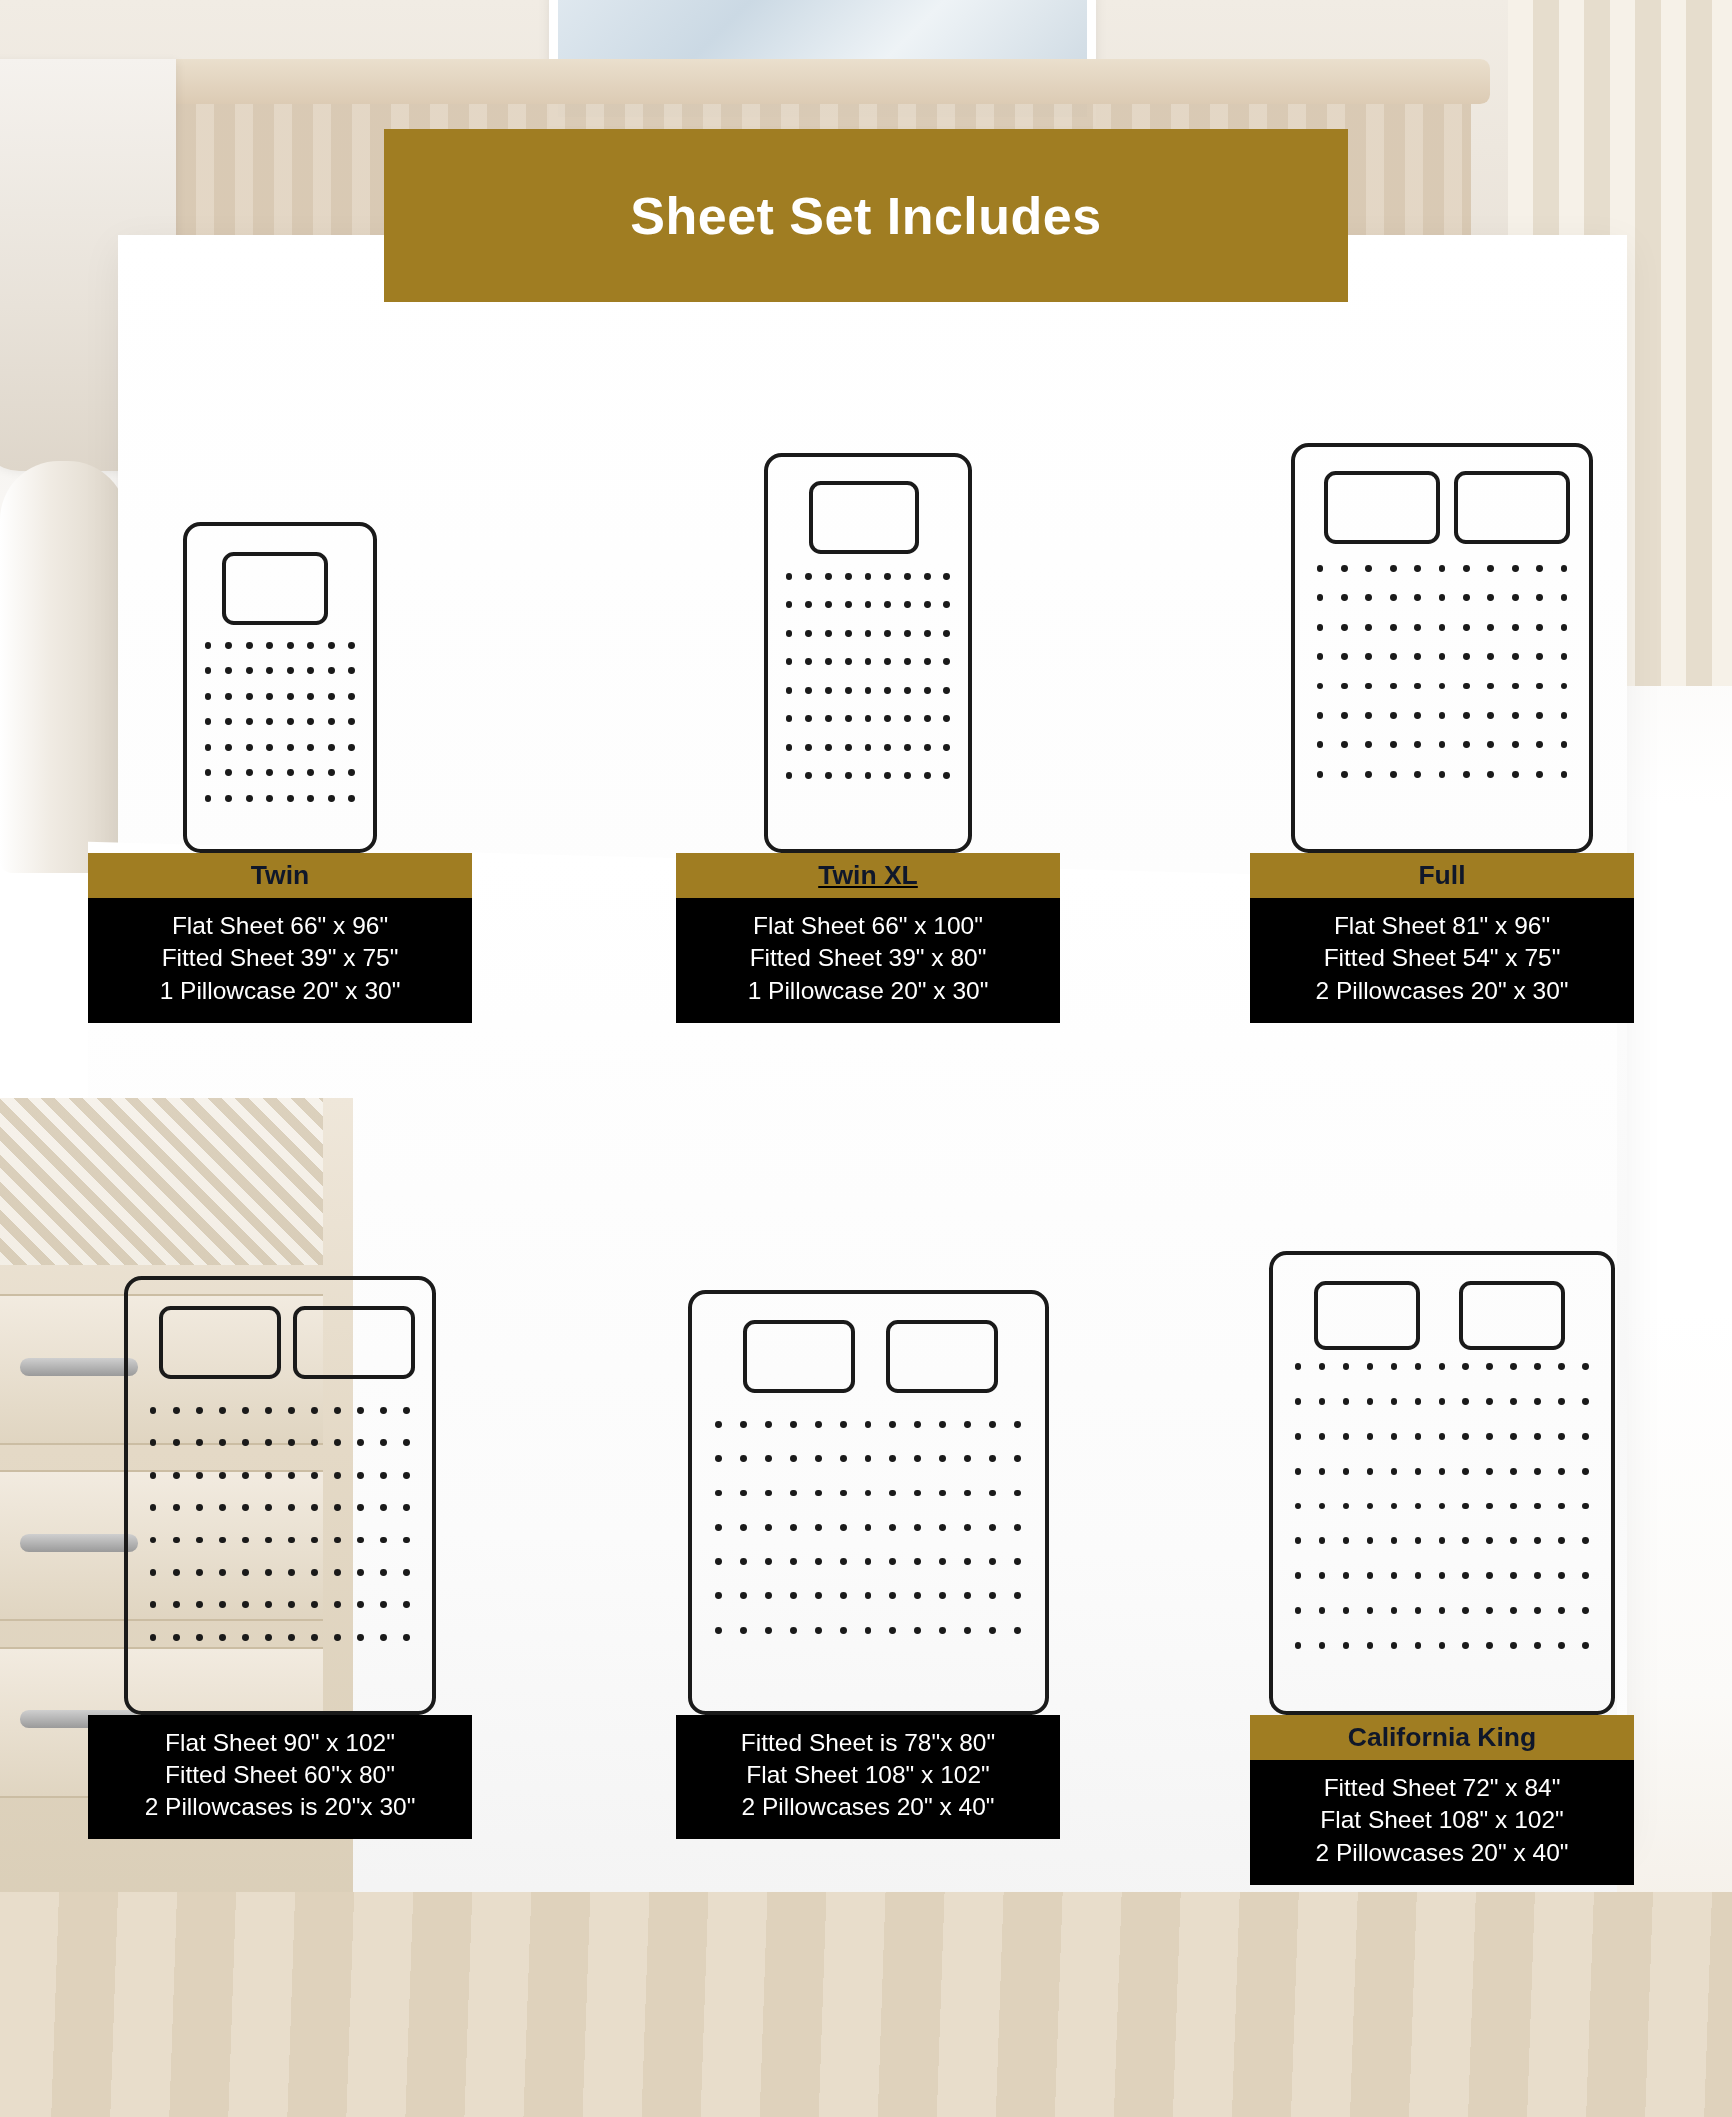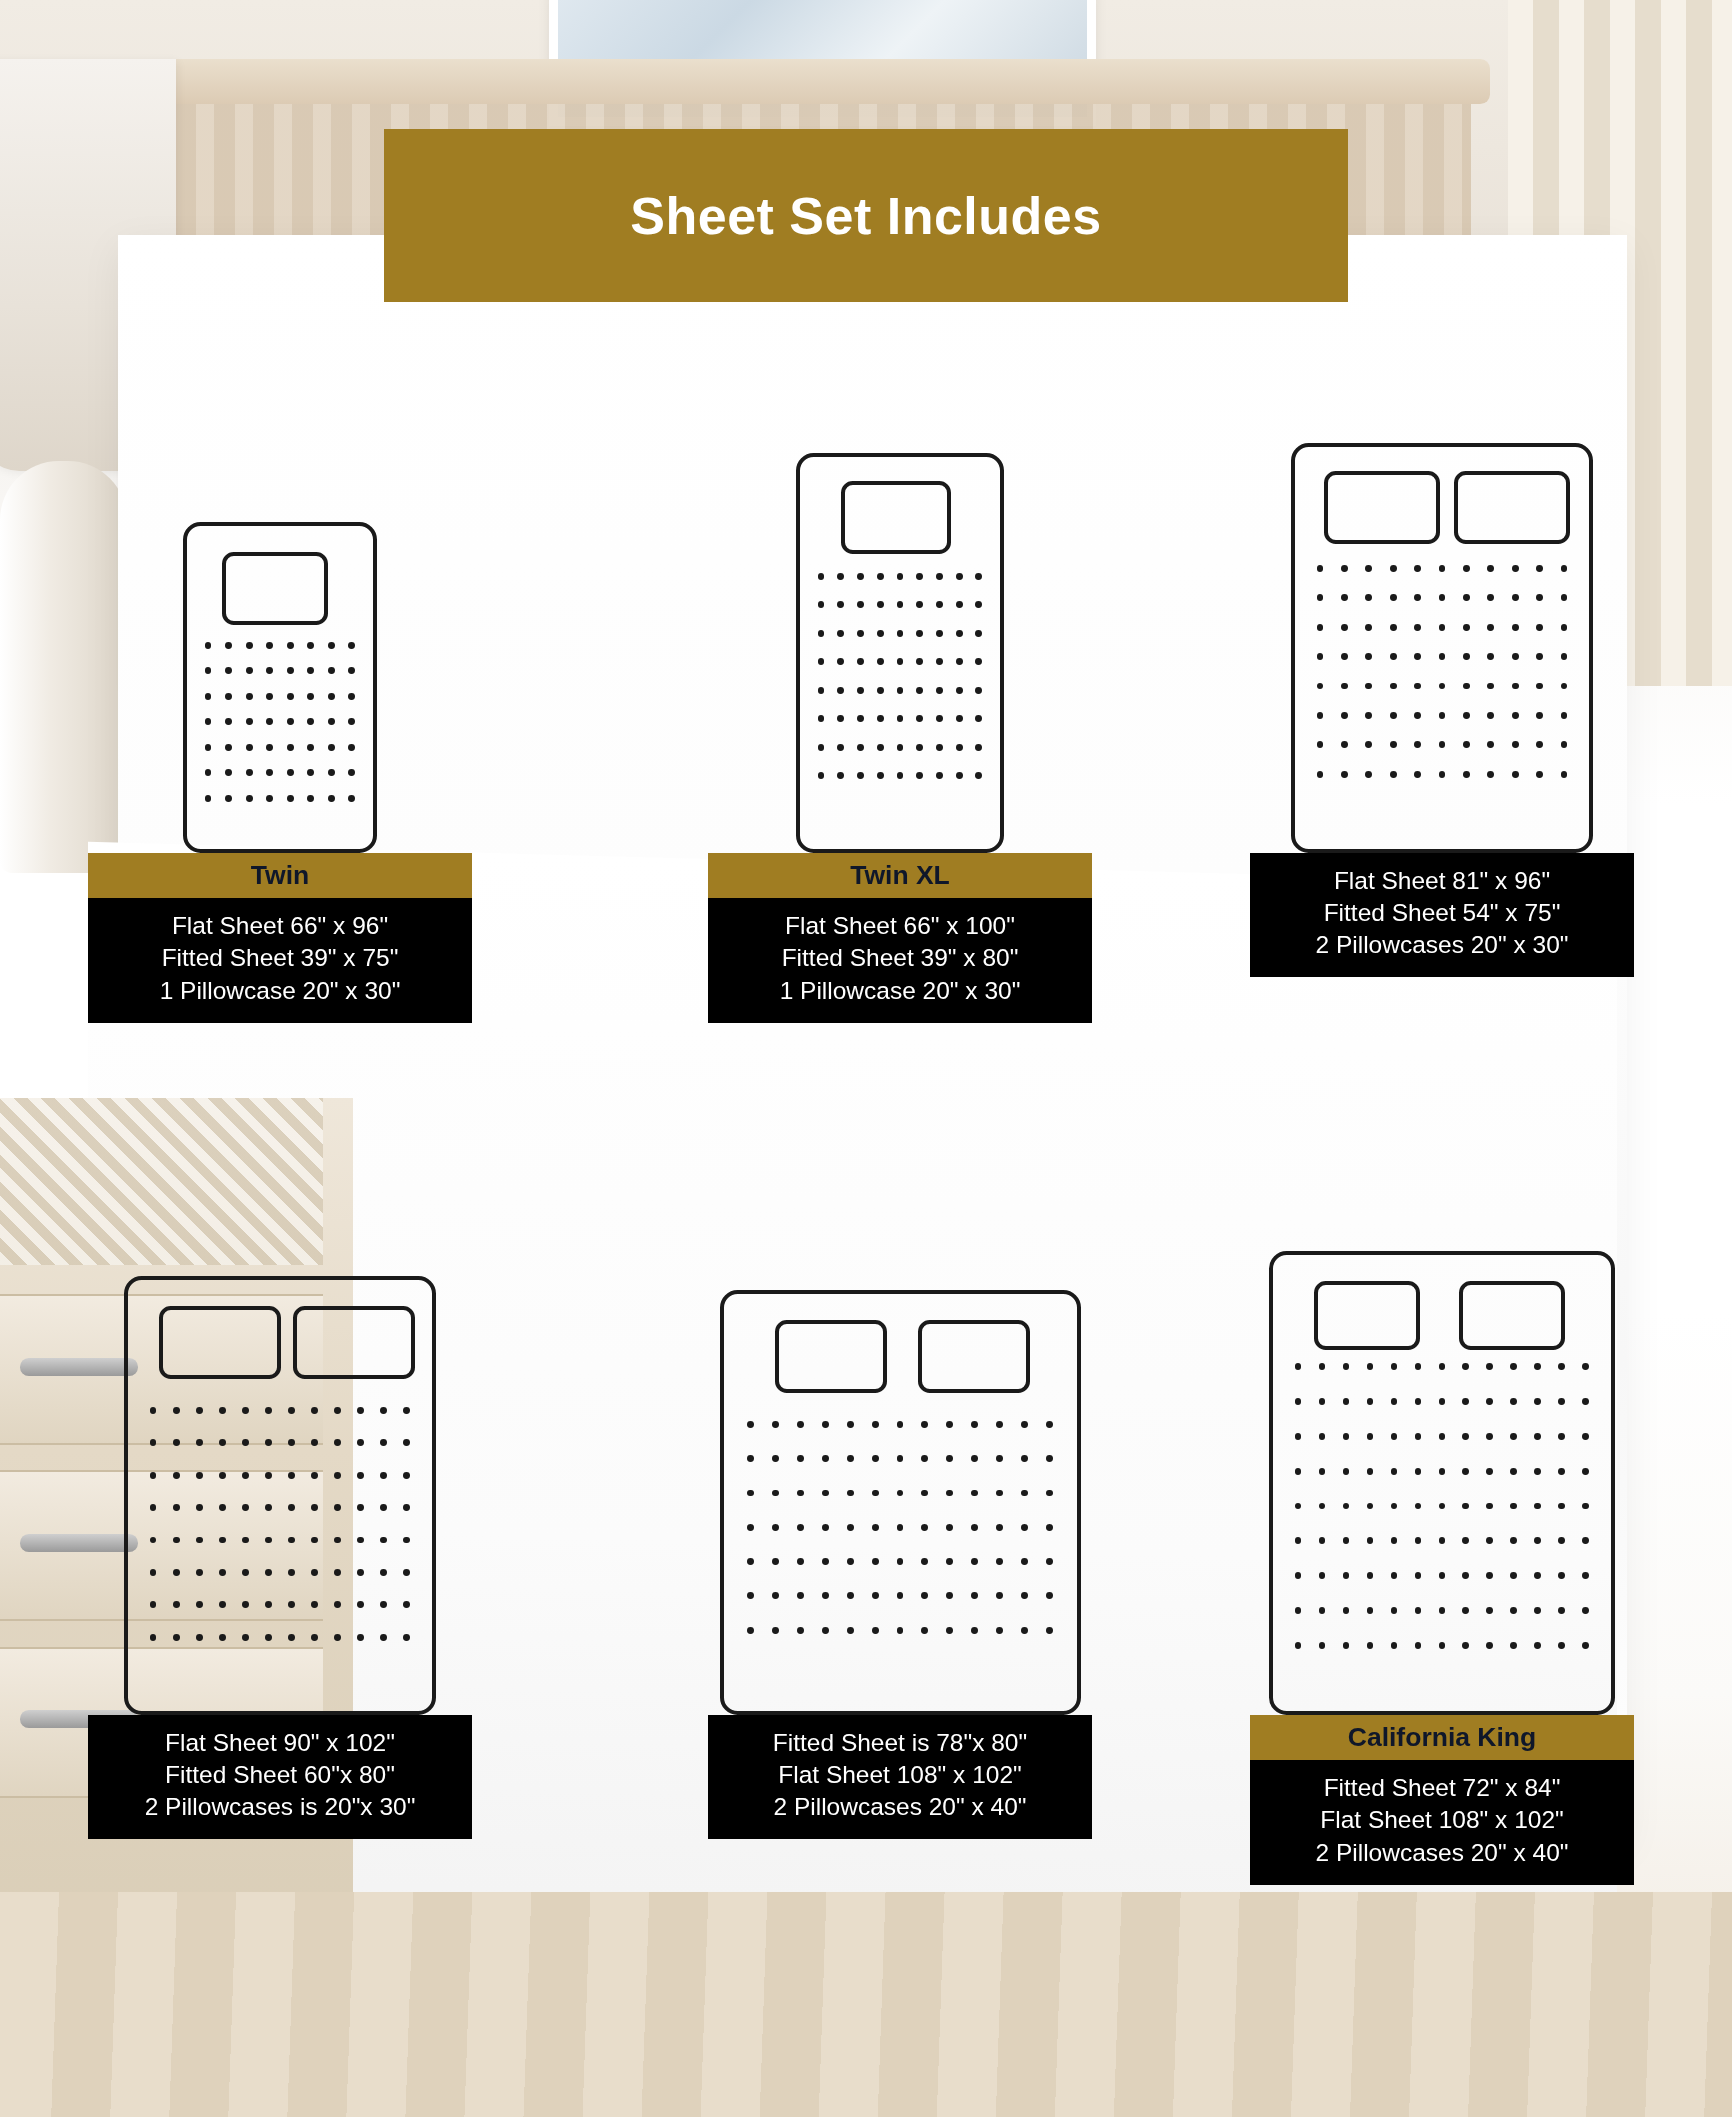--- a/index.html
+++ b/index.html
@@ -154,21 +154,21 @@
     top: 0;
     width: 1733px;
     height: 2117px;
   }
 
   .cell {
     position: absolute;
     width: 384px;
   }
   .cell.c0 { left: 88px; }
-  .cell.c1 { left: 708px; }
+  .cell.c1 { left: 676px; text-decoration: underline; }
   .cell.c2 { left: 1250px; }
   .cell.r0 { top: 412px; }
   .cell.r1 { top: 1225px; }
 
   .diagram {
     position: relative;
     height: 441px;
     display: flex;
     align-items: flex-end;
     justify-content: center;
@@ -553,20 +553,21 @@
                 <div class="dot"></div>
                 <div class="dot"></div>
                 <div class="dot"></div>
                 <div class="dot"></div>
                 <div class="dot"></div>
                 <div class="dot"></div>
               </div>
             </div>
         </div>
       </div>
+      <div class="label-bar">Full</div>
       <div class="spec-box">
         <div class="spec-line">Flat Sheet 81" x 96"</div>
         <div class="spec-line">Fitted Sheet 54" x 75"</div>
         <div class="spec-line">2 Pillowcases 20" x 30"</div>
       </div>
     </div>
 
     <div class="cell c0 r1">
       <div class="diagram" style="height:490px;">
         <div class="mattress" style="width:304px;height:431px;">

